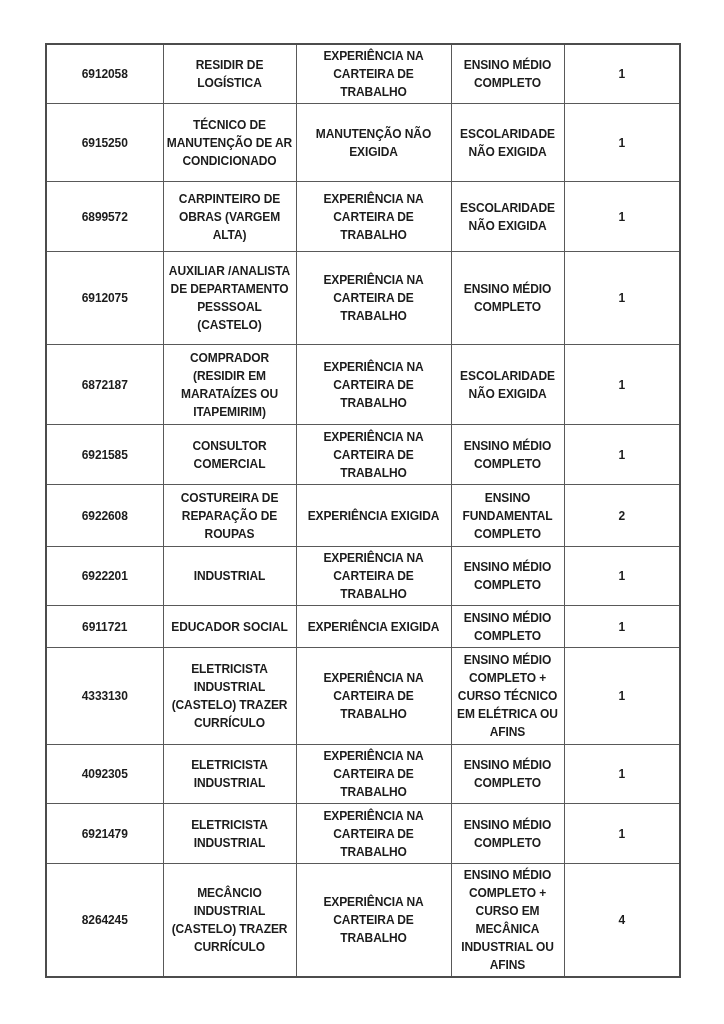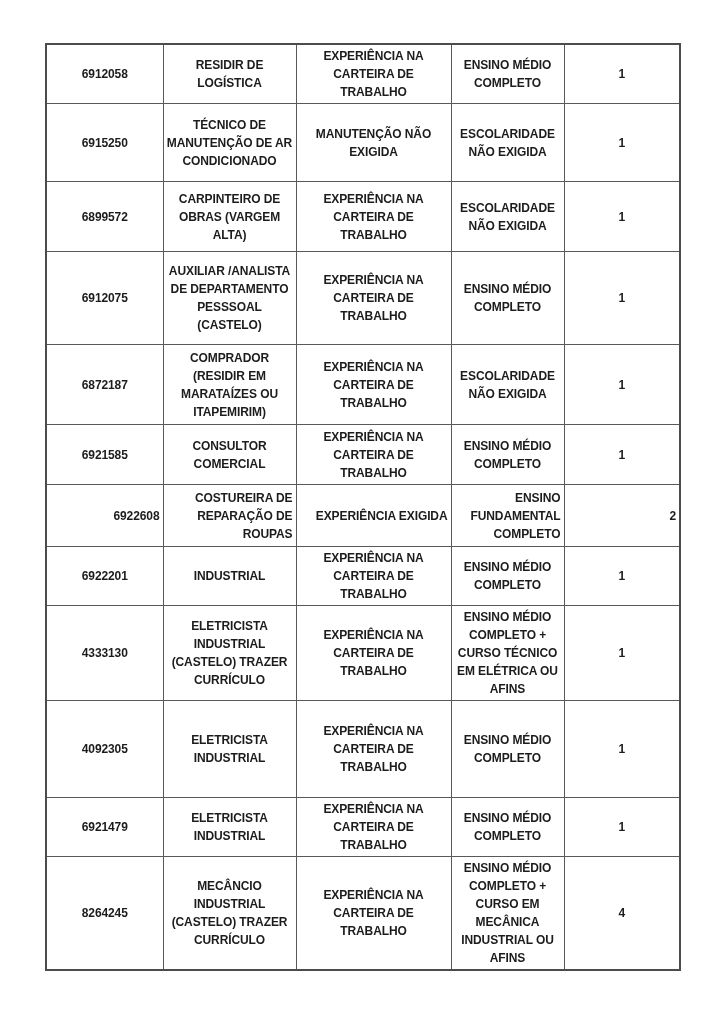--- a/index.html
+++ b/index.html
@@ -47,21 +47,21 @@
   col.c-exp   { width: 155px; }
   col.c-edu   { width: 113px; }
   col.c-count { width: 116px; }
   
   tr:nth-child(1)  > td { height: 54px; }
   tr:nth-child(2)  > td { height: 73px; }
   tr:nth-child(3)  > td { height: 65px; }
   tr:nth-child(4)  > td { height: 88px; }
   tr:nth-child(5)  > td { height: 75px; }
   tr:nth-child(6)  > td { height: 55px; }
-  tr:nth-child(7)  > td { height: 57px; text-align: right; }
+  tr:nth-child(7)  > td { height: 57px; }
   tr:nth-child(8)  > td { height: 53px; }
   tr:nth-child(9)  > td { height: 37px; }
   tr:nth-child(10) > td { height: 92px; }
   tr:nth-child(11) > td { height: 53px; }
   tr:nth-child(12) > td { height: 55px; }
   tr:nth-child(13) > td { height: 38px; }
   tr:nth-child(14) > td { height: 109px; }
 </style>
 </head>
 <body>
@@ -161,20 +161,28 @@
     <td>6922201</td>
     <td>INDUSTRIAL</td>
     <td>EXPERIÊNCIA NA
 CARTEIRA DE
 TRABALHO</td>
     <td>ENSINO MÉDIO
 COMPLETO</td>
     <td>1</td>
   </tr>
         <tr class="vacancy-row">
+    <td>6911721</td>
+    <td>EDUCADOR SOCIAL</td>
+    <td>EXPERIÊNCIA EXIGIDA</td>
+    <td>ENSINO MÉDIO
+COMPLETO</td>
+    <td>1</td>
+  </tr>
+        <tr class="vacancy-row">
     <td>4333130</td>
     <td>ELETRICISTA
 INDUSTRIAL
 (CASTELO) TRAZER
 CURRÍCULO</td>
     <td>EXPERIÊNCIA NA
 CARTEIRA DE
 TRABALHO</td>
     <td>ENSINO MÉDIO
 COMPLETO +

